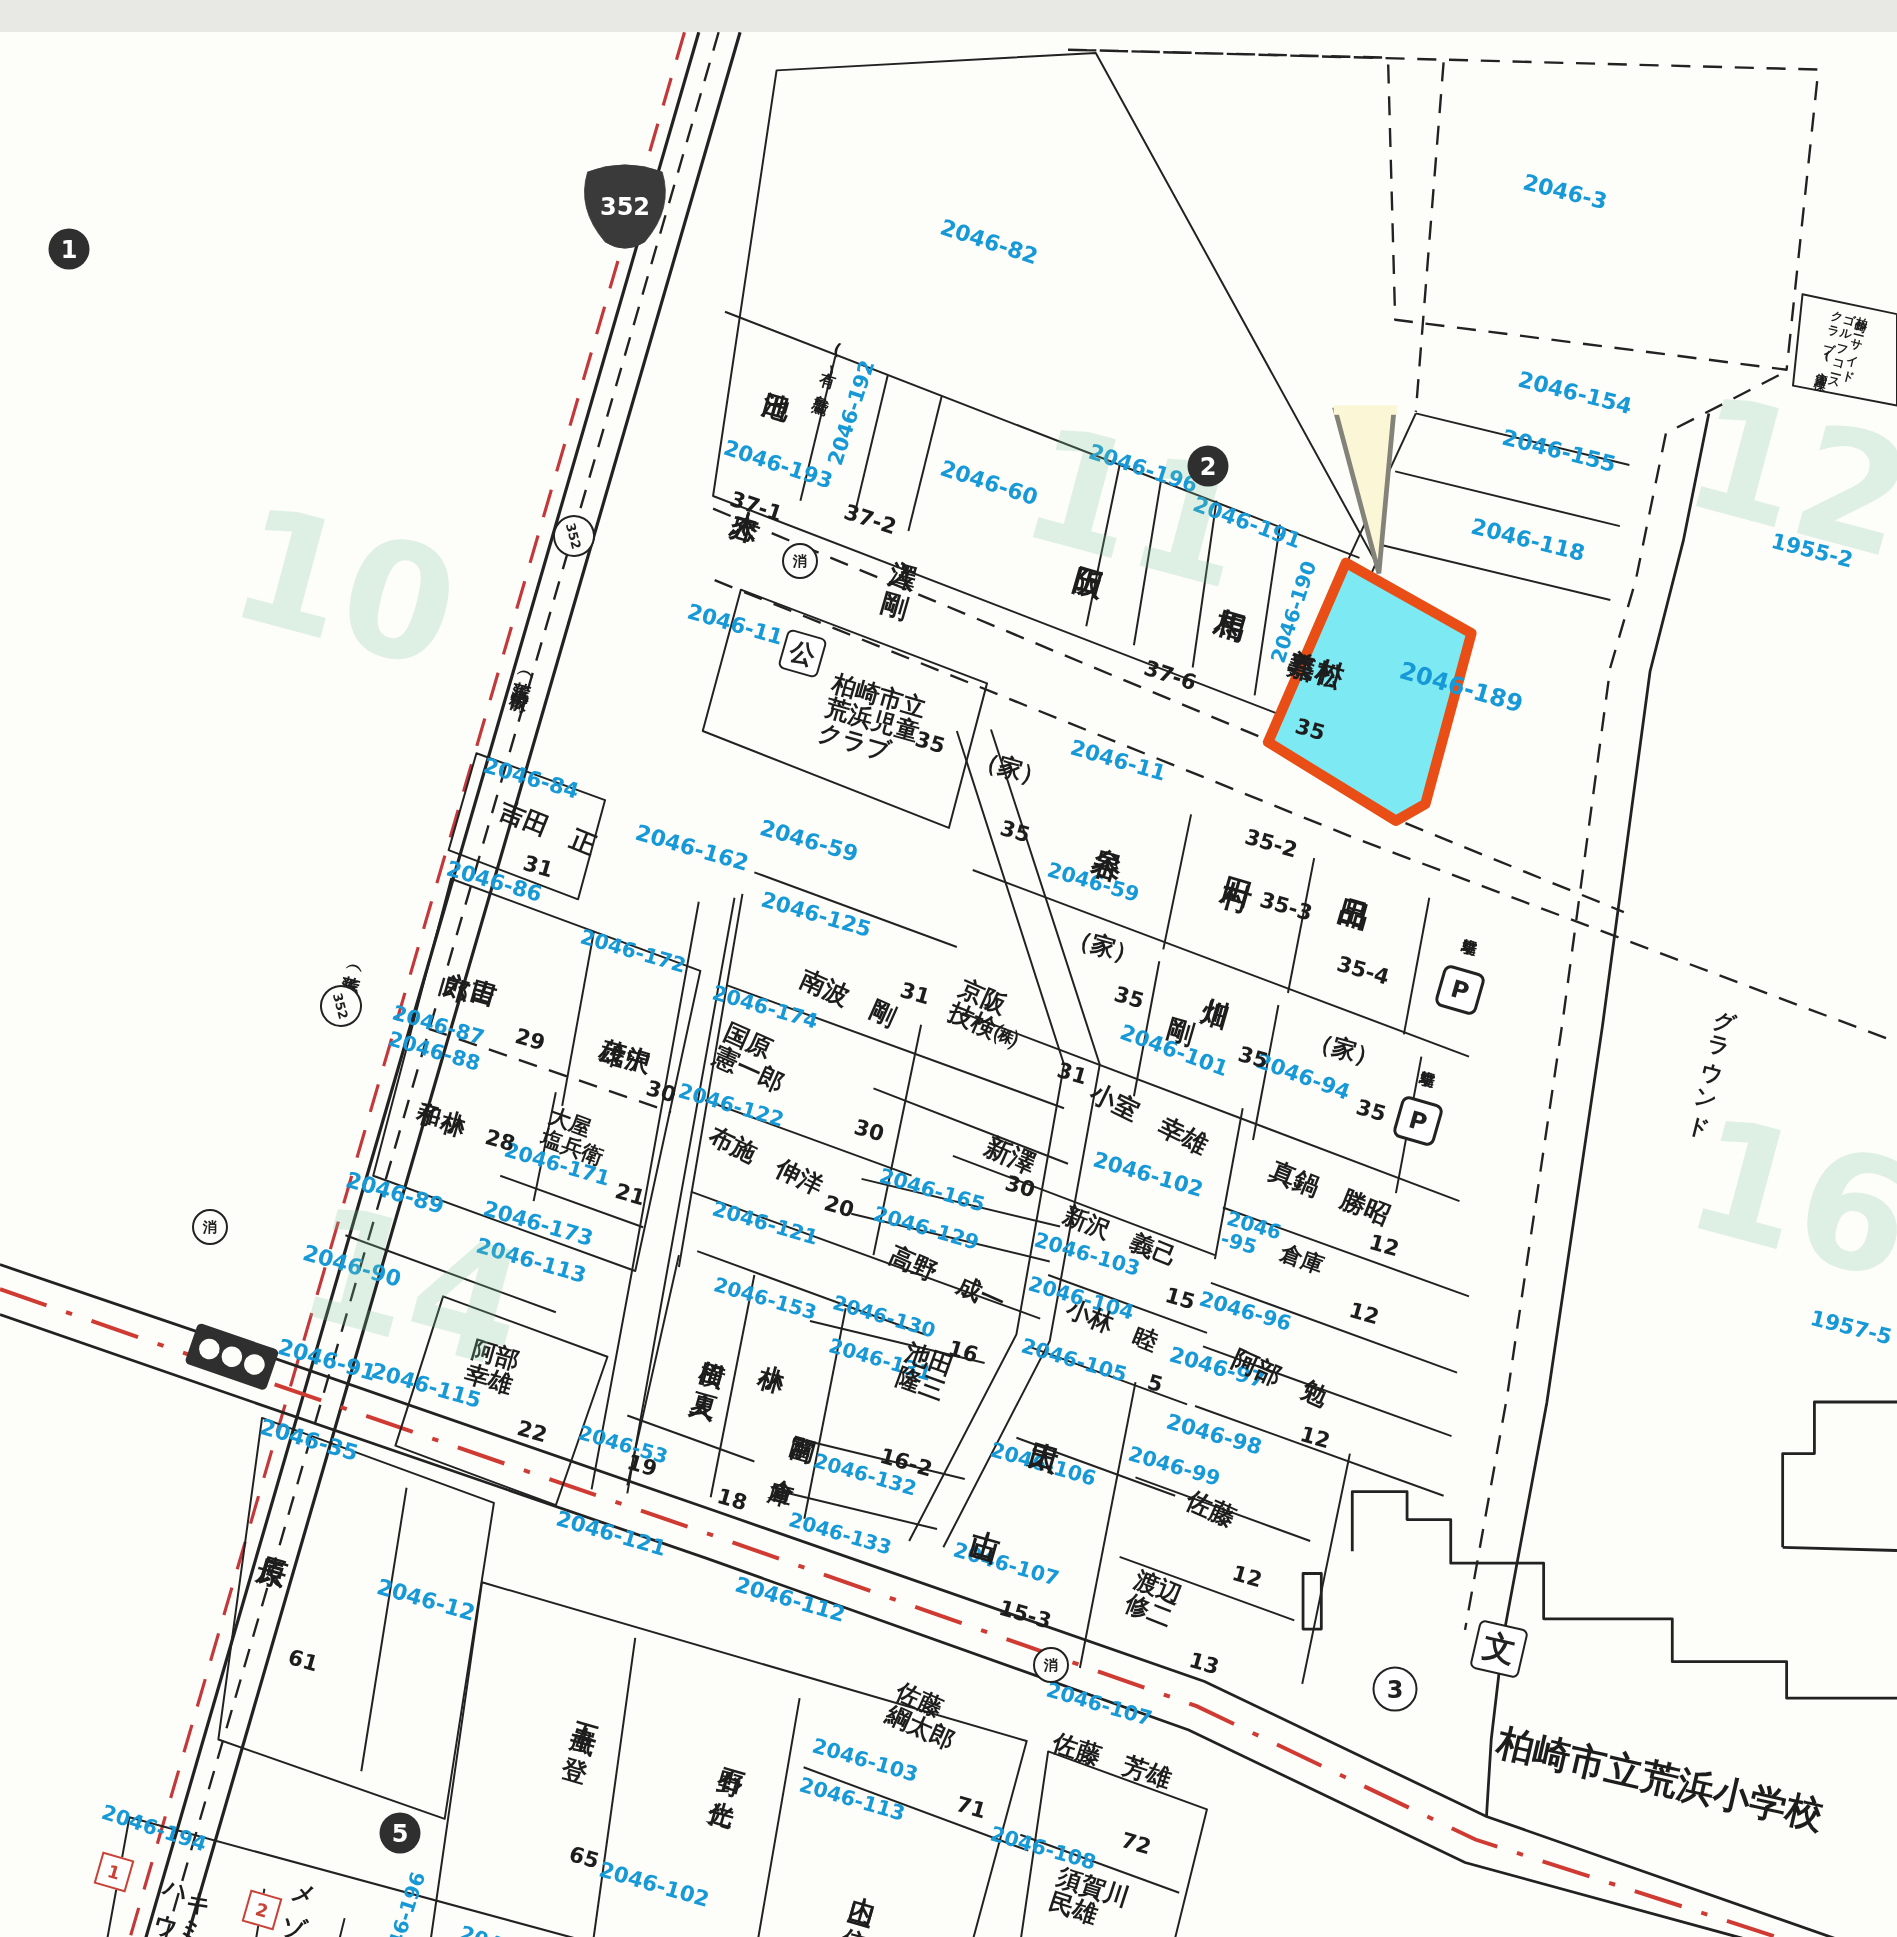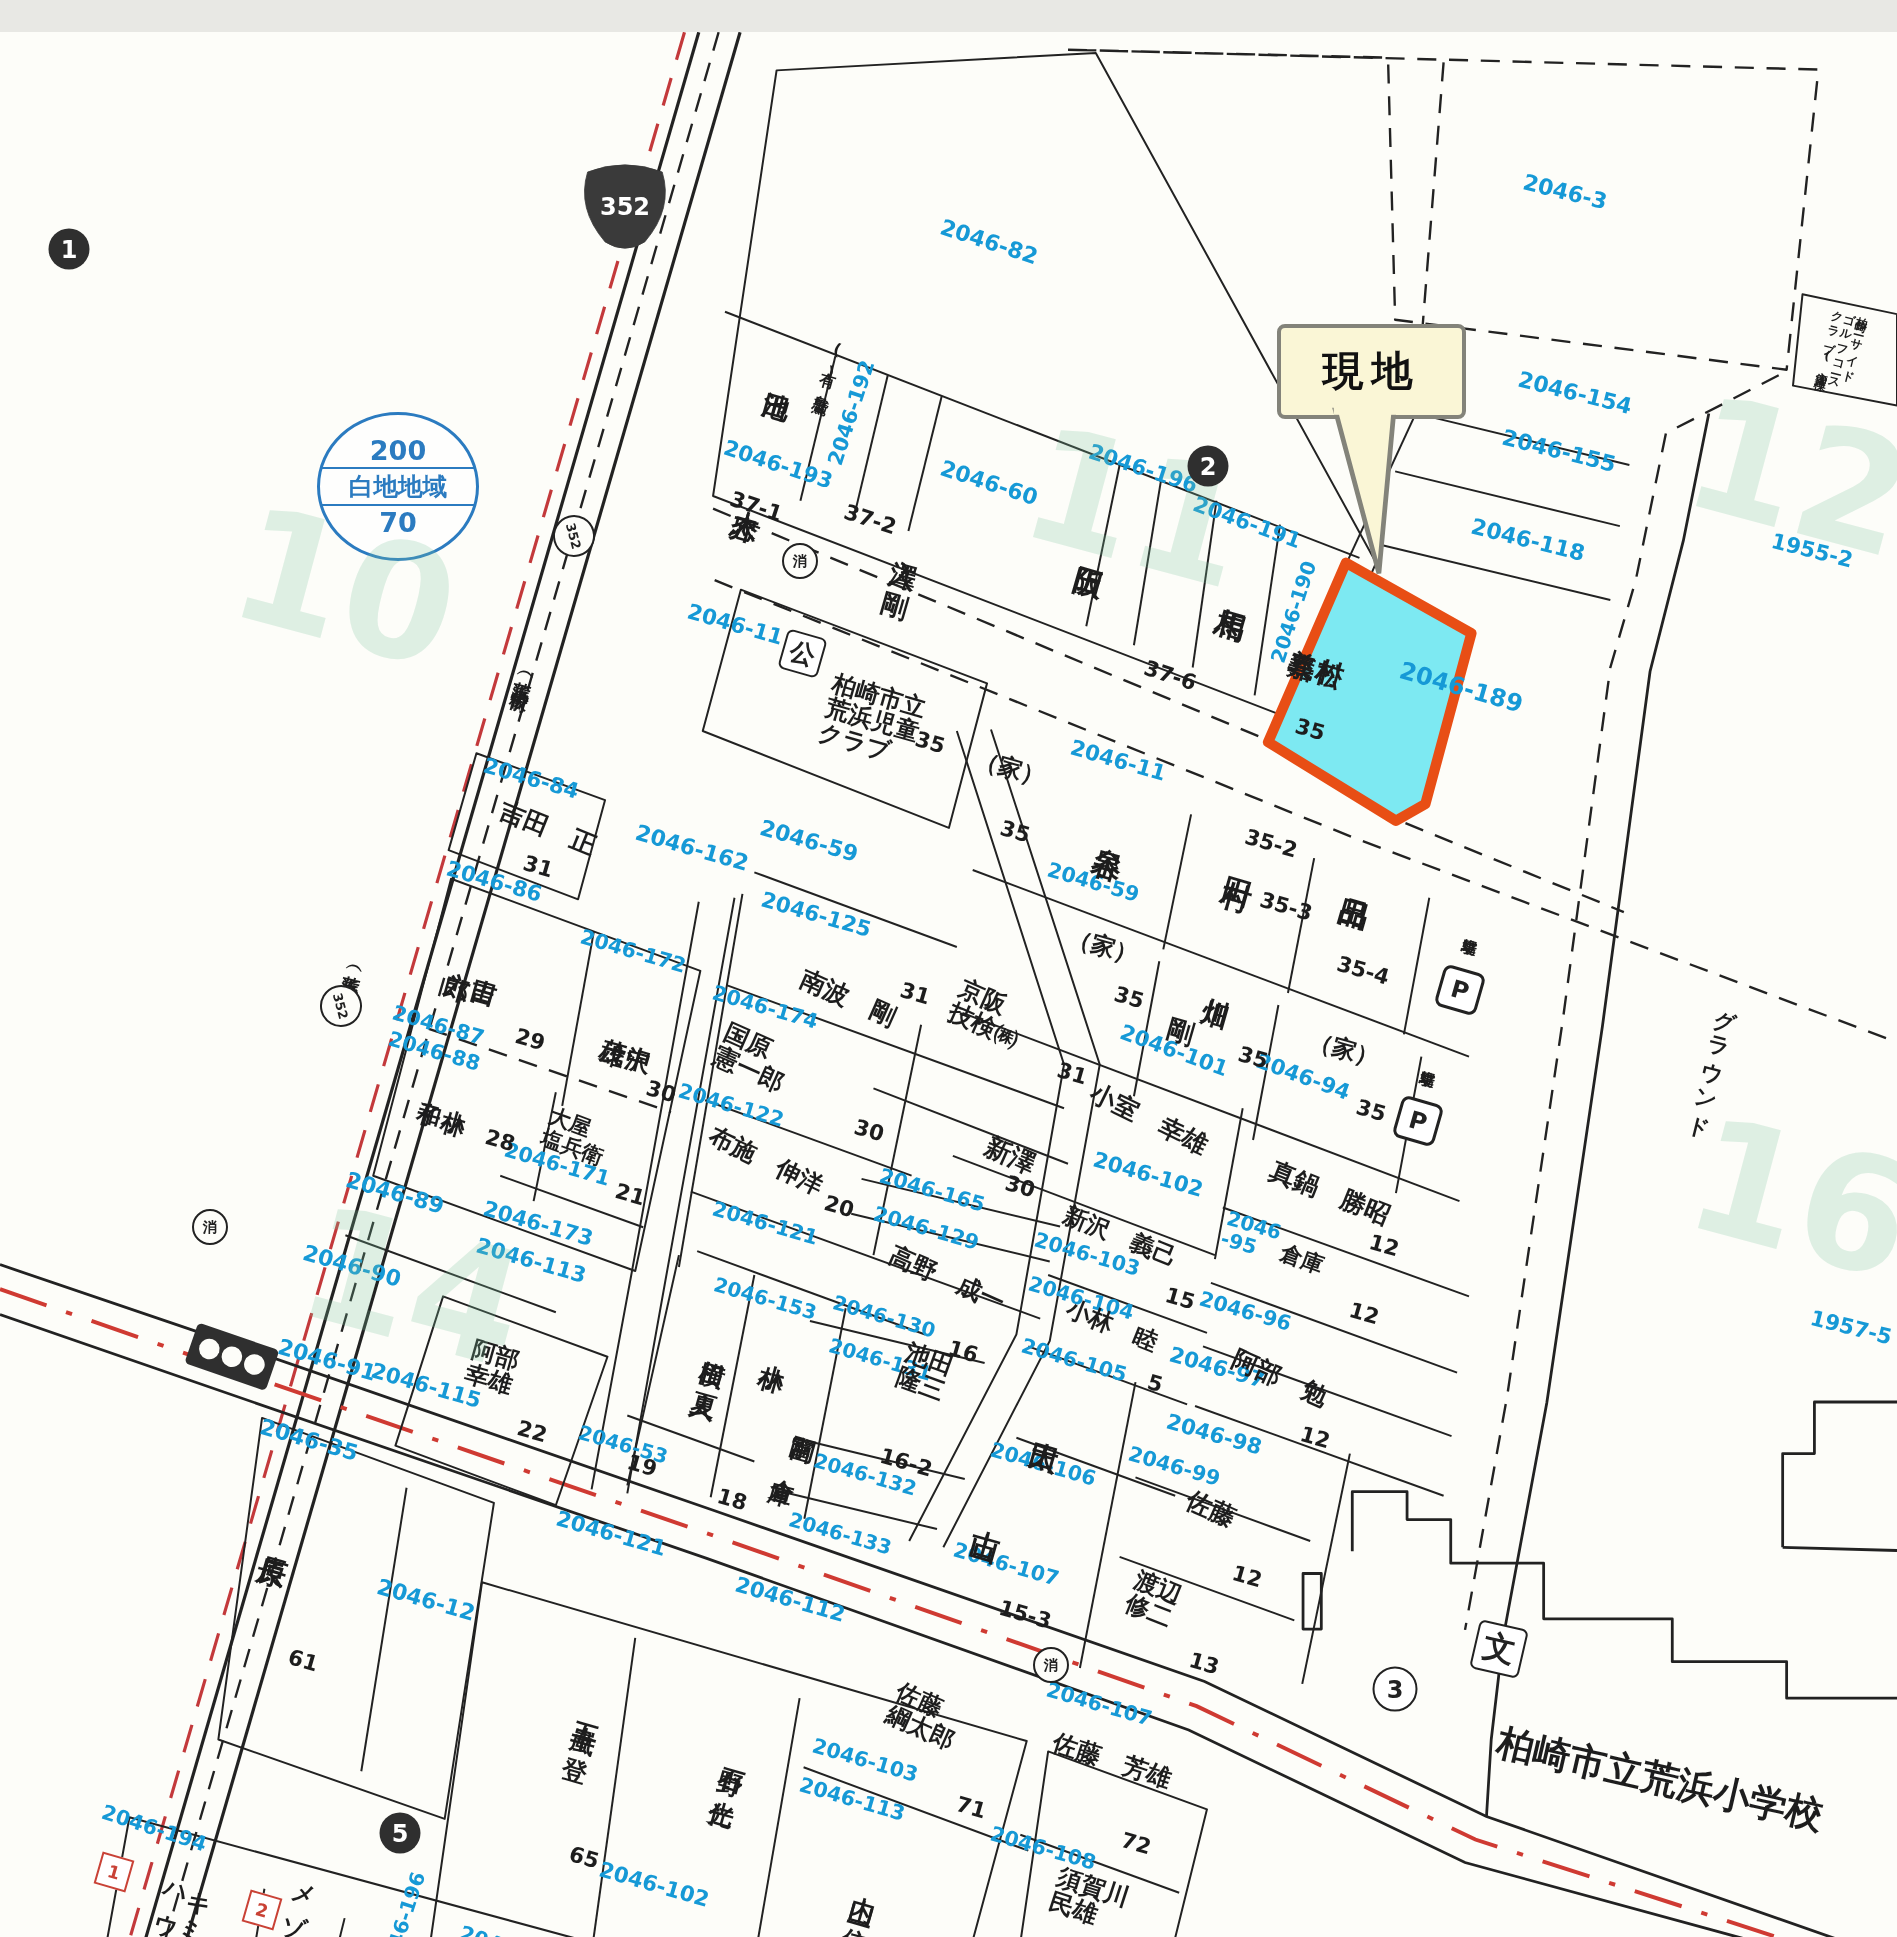--- a/index.html
+++ b/index.html
@@ -157,31 +157,21 @@
       <circle cx="30" cy="0" r="13" fill="#fdfdf9"></circle>
     </g>
 
     <g>
       <path d="M 740 176 Q 787 158 834 176 Q 848 222 812 264 Q 787 280 762 264 Q 726 222 740 176 Z" fill="#3a3a3a" stroke="#3a3a3a"></path>
     </g>
   </svg>
 
   <div class="lab" style="left:625px;top:176px;font-size:24px;color:#fff;font-weight:bold;">352</div>
 
-  <div class="badge-circle" style="left:317px;top:380px;width:156px;height:143px;">
-    <div class="badge-row" style="font-size:27px;">200</div>
-    <div class="badge-div"></div>
-    <div class="badge-row" style="font-size:24.6px;">白地地域</div>
-    <div class="badge-div"></div>
-    <div class="badge-row" style="font-size:27px;">70</div>
-  </div>
-
-  <div class="callout" style="left:1277px;top:292px;width:181px;height:87px;font-size:41px;letter-spacing:8px;">
-    <span>現地</span>
-  </div>
+
   <svg style="position:absolute;left:1302px;top:373px;" width="111" height="175" viewBox="0 0 140 220">
     <polygon points="42,6 116,6 97,212" fill="#faf6d6" stroke="#83837a" stroke-width="6"></polygon>
     <rect x="40" y="0" width="80" height="12" fill="#faf6d6"></rect>
   </svg>
 
   <div class="sq-icon" style="left:1474px;top:1592px;width:46px;height:46px;font-size:32px;transform:rotate(13deg);">文</div>
 
   <div class="sq-icon" style="left:782px;top:601px;width:37px;height:37px;font-size:25.4px;transform:rotate(16deg);">公</div>
   <div class="lab n" style="left:872px;top:689px;font-size:24px;transform:translate(-50%,-50%) rotate(16deg);white-space:pre-line;">柏崎市立
 荒浜児童

